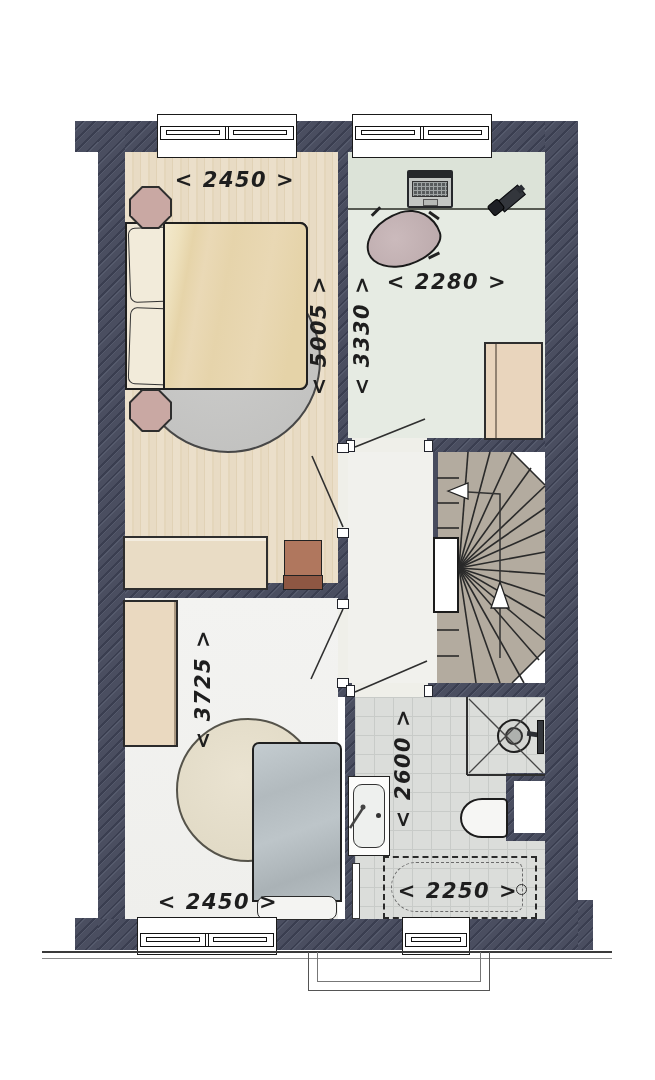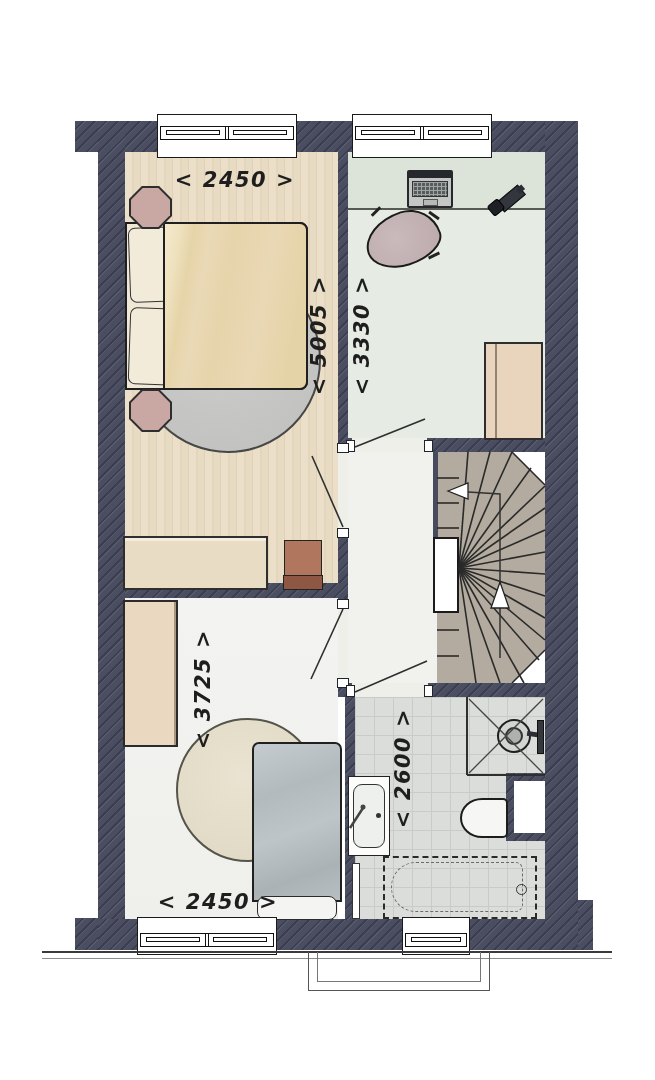--- a/index.html
+++ b/index.html
@@ -202,19 +202,21 @@
       <line x1="543" y1="699" x2="469" y2="773"></line>
     </g>
 
     <g>
       <line x1="350" y1="828" x2="363" y2="808" stroke="#444" stroke-width="2.5"></line>
       <circle cx="363" cy="807" r="2.5" fill="#444"></circle>
     </g>
   </svg>
 
   <div class="abs dim" style="left:160px;top:168px;width:150px;">&lt; 2450 &gt;</div>
+  <div class="abs dim" style="left:372px;top:270px;width:150px;">&lt; 2280 &gt;</div>
   <div class="abs dim v" style="left:244px;top:323px;width:150px;">&lt; 5005 &gt;</div>
   <div class="abs dim v" style="left:287px;top:323px;width:150px;">&lt; 3330 &gt;</div>
   <div class="abs dim v" style="left:128px;top:677px;width:150px;">&lt; 3725 &gt;</div>
   <div class="abs dim v" style="left:328px;top:756px;width:150px;">&lt; 2600 &gt;</div>
   <div class="abs dim" style="left:143px;top:890px;width:150px;">&lt; 2450 &gt;</div>
+  <div class="abs dim" style="left:383px;top:879px;width:150px;">&lt; 2250 &gt;</div>
 
 </div>
 
 </body></html>

